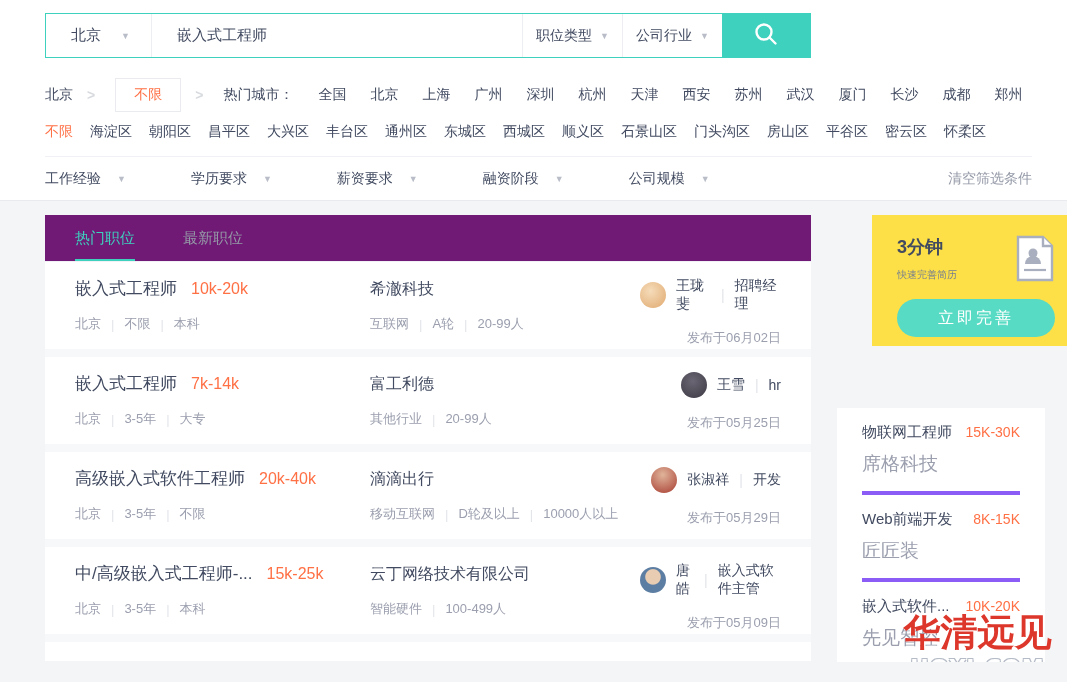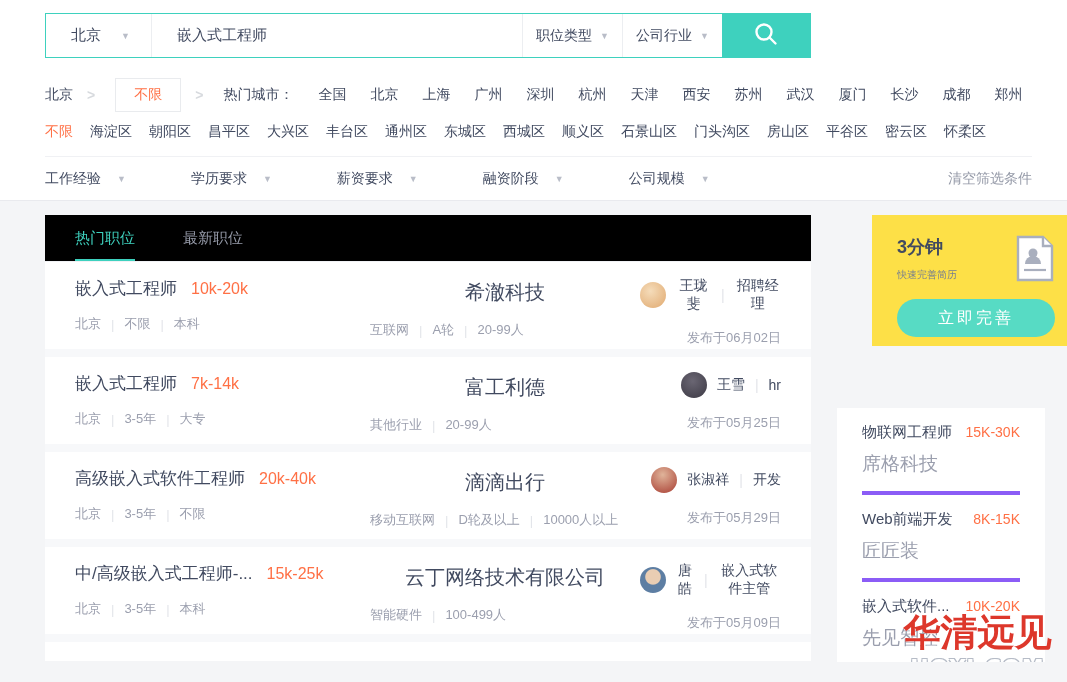--- a/index.html
+++ b/index.html
@@ -32,36 +32,36 @@
   .district-row { position:absolute; left:45px; top:123px; display:flex; font-size:14px; }
   .district { margin-right:17px; color:#414a60; cursor:pointer; }
   .district.selected { color:#ff7045; }
 
   
   .filter-row { position:absolute; left:45px; top:156px; width:987px; height:44px; display:flex; align-items:center; border-top:1px solid #f0f1f4; font-size:14px; }
   .filter-item { display:flex; align-items:center; gap:16px; margin-right:65px; cursor:pointer; }
   .clear-filters { margin-left:auto; color:#9499a7; cursor:pointer; }
 
   
-  .main-card { position:absolute; left:45px; top:215px; width:766px; height:446px; background:#000000;text-align:center; }
+  .main-card { position:absolute; left:45px; top:215px; width:766px; height:446px; background:#701a75; }
   .tabs { height:47px; display:flex; align-items:stretch; padding-left:30px; border-bottom:1px solid #f1f2f5; }
   .tab { font-size:15px; margin-right:48px; display:flex; align-items:center; position:relative; cursor:pointer; }
   .tab.active { color:#3ed1be; }
   .tab.active::after { content:""; position:absolute; left:0; right:0; bottom:0; height:2px; background:#3ed1be; }
   .tab.inactive { color:#9499a7; }
 
   .job-row { height:87px; padding:15px 30px 0; display:grid; grid-template-columns:295px 270px 1fr; background:#fff; cursor:pointer; }
   .job-gap { height:8px; background:#f7f8fa; }
   .title-line { display:flex; align-items:baseline; }
   .job-title { font-size:17px; color:#414a60; white-space:nowrap; }
   .job-salary { font-size:16px; color:#ff7045; margin-left:14px; white-space:nowrap; }
   .meta-line { margin-top:15px; font-size:13px; color:#9b9fae; display:flex; align-items:center; }
   .sep { color:#e3e5ea; margin:0 10px; }
   .sep::before { content:"|"; }
-  .company-name { font-size:20px; color:#414a60; padding-top:2px; }
+  .company-name { font-size:16px; color:#414a60; padding-top:2px; }
   .recruiter { display:flex; flex-direction:column; align-items:flex-end; }
   .rec-line { display:flex; align-items:center; font-size:14px; }
   .avatar { width:26px; height:26px; border-radius:50%; margin-right:10px; flex:none; }
   .av1 { background:radial-gradient(circle at 40% 35%, #f5dcba, #e0a96f); }
   .av2 { background:radial-gradient(circle at 45% 35%, #6a6673, #3c3944); }
   .av3 { background:radial-gradient(circle at 45% 30%, #e0b49a, #a83d32); }
   .av4 { background:radial-gradient(circle at 50% 38%, #e9cdb3 35%, #5d7ea3 40%); }
   .rec-date { margin-top:16px; font-size:13px; color:#9b9fae; }
   .partial-row { background:#fff; height:19px; }
 

